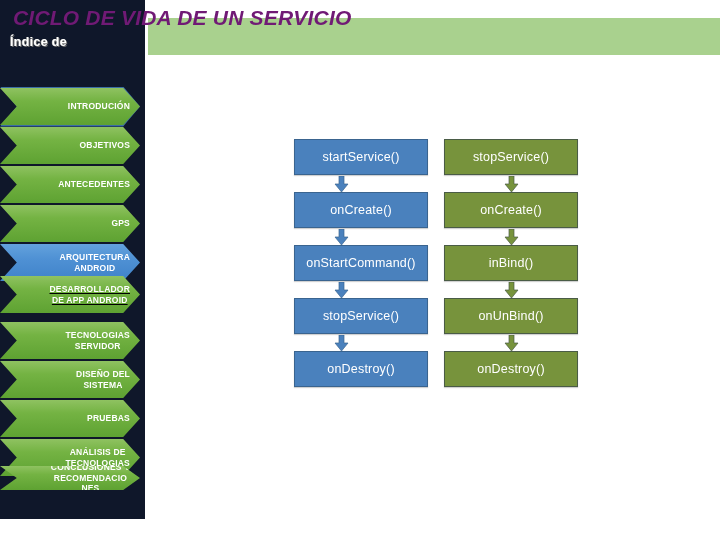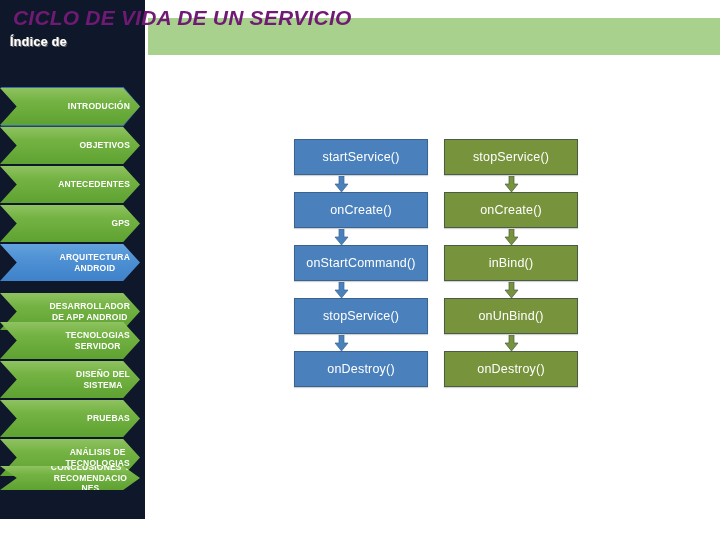--- a/index.html
+++ b/index.html
@@ -164,21 +164,21 @@
       <div class="chev green" style="top: 166px; height: 37px;">
         <span class="chev-label">ANTECEDENTES</span>
       </div>
       <div class="chev green" style="top: 205px; height: 37px;">
         <span class="chev-label">GPS</span>
       </div>
       <div class="chev blue" style="top: 244px; height: 37px;">
         <span class="chev-label">ARQUITECTURA
 ANDROID</span>
       </div>
-      <div class="chev green" style="top: 293px; height: 37px;">
+      <div class="chev green" style="top: 276px; height: 37px; text-decoration: underline;">
         <span class="chev-label">DESARROLLADOR
 DE APP ANDROID</span>
       </div>
       <div class="chev green" style="top: 322px; height: 37px;">
         <span class="chev-label">TECNOLOGIAS
 SERVIDOR</span>
       </div>
       <div class="chev green" style="top: 361px; height: 37px;">
         <span class="chev-label">DISEÑO DEL
 SISTEMA</span>

